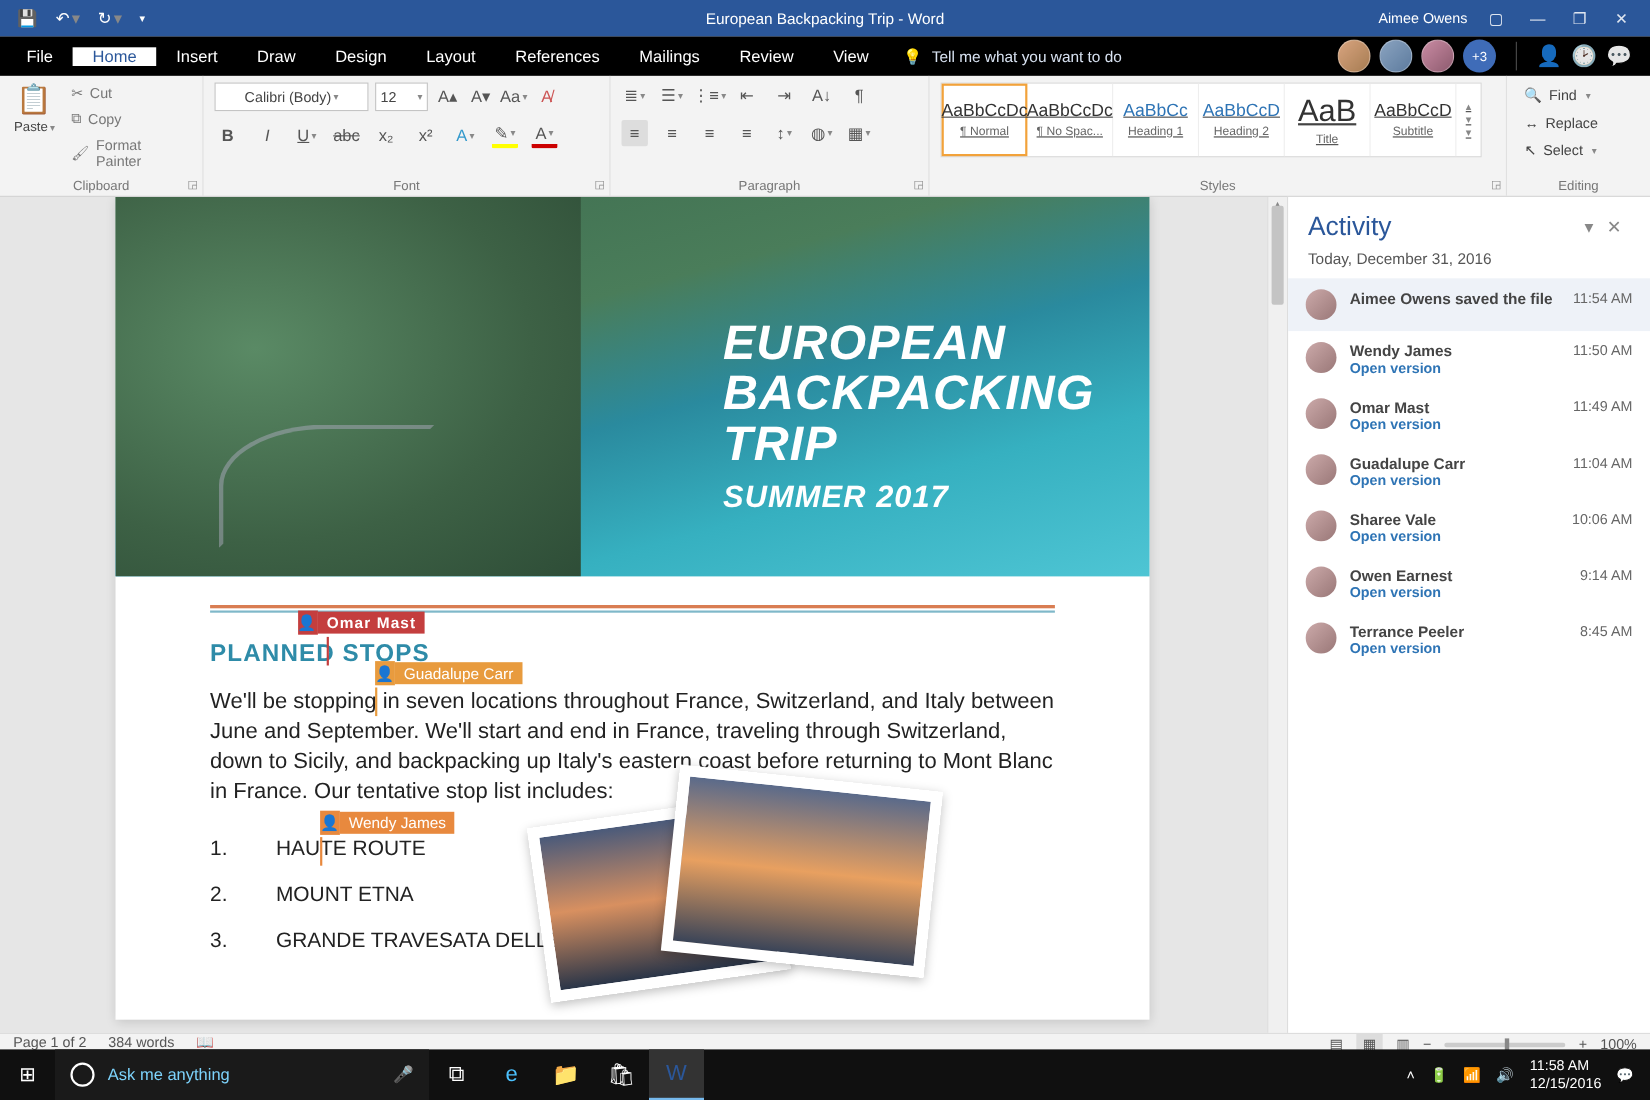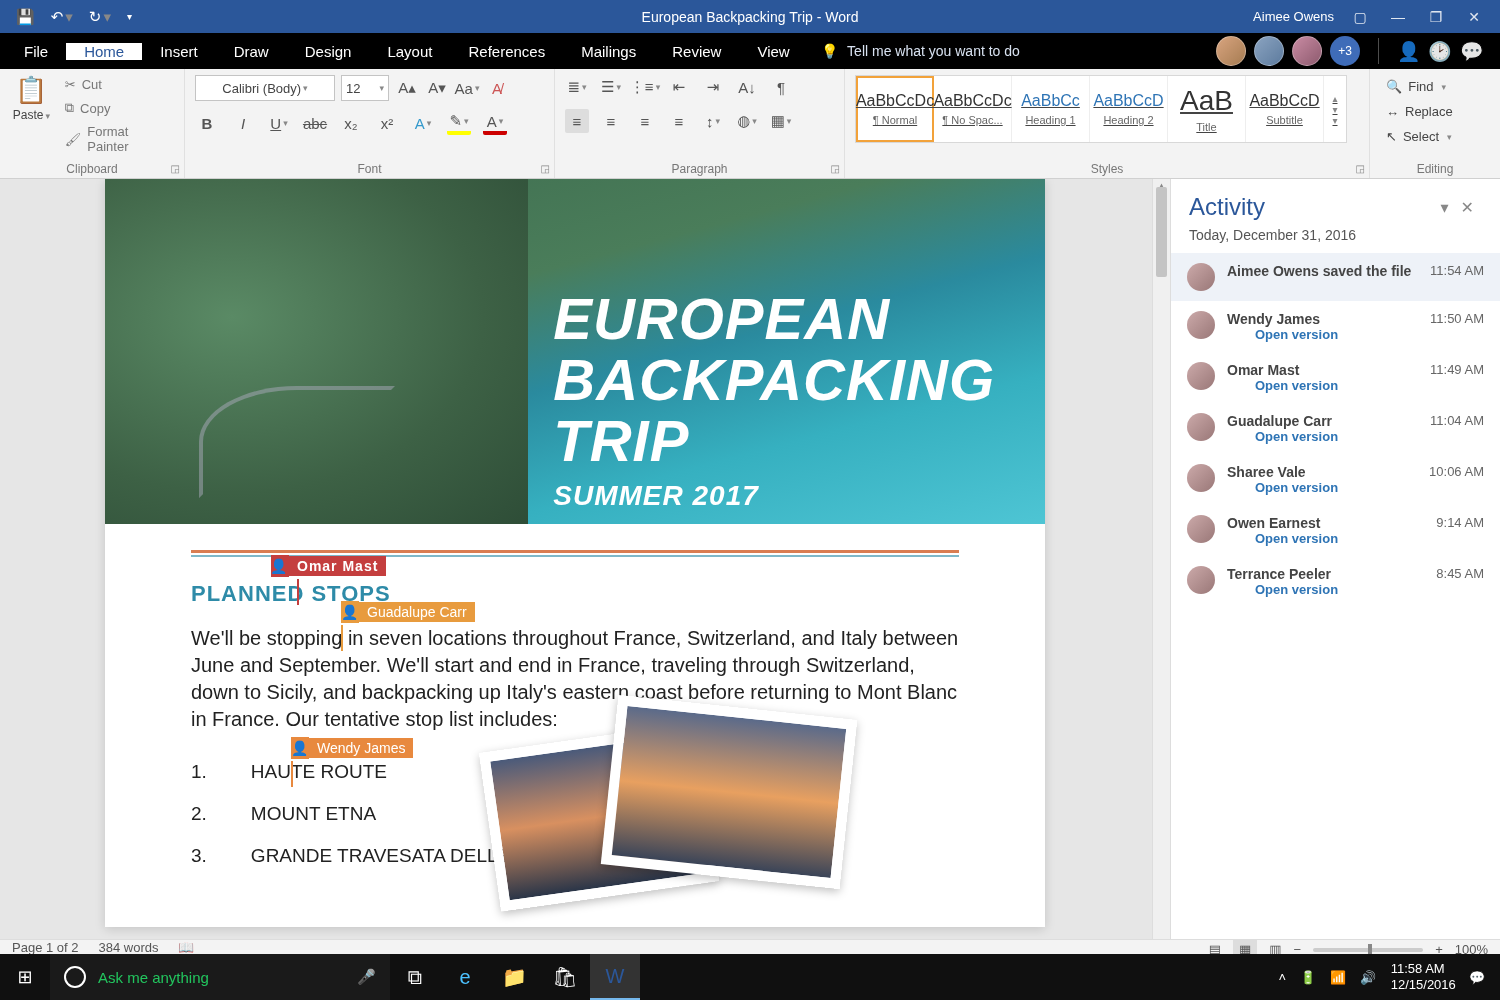--- a/index.html
+++ b/index.html
@@ -45,21 +45,21 @@
 .content-area{ position:absolute; top:179px; bottom:31px; left:0; right:0; display:flex; background:#e6e6e6;}
 .doc-scroll{ flex:1; overflow:hidden; position:relative;}
 .scrollbar-v{position:absolute; right:0; top:0; bottom:0; width:18px; background:#f0f0f0; border-left:1px solid #ddd;}
 .scrollbar-v .thumb{position:absolute; left:3px; right:3px; top:8px; height:90px; background:#c4c4c4; border-radius:2px;}
 .scrollbar-v .arrow{position:absolute; left:0;right:0; height:18px; text-align:center; font-size:11px; color:#888;}
 .page{ position:absolute; left:105px; top:0; width:940px; background:#fff; box-shadow:0 2px 10px rgba(0,0,0,.15); }
 .hero{ height:345px; background:linear-gradient(165deg,#3d6b4e 0%,#4a7d5a 35%,#2a8a9e 55%,#36b0c0 75%,#4ec5d4 100%); position:relative; overflow:hidden;}
 .hero::before{content:"";position:absolute;left:0;top:0;width:45%;height:100%;background:radial-gradient(ellipse at 30% 40%,#5a8a65 0%,#3d6145 60%,#2e4d37 100%);}
 .hero::after{content:"";position:absolute;left:10%;top:60%;width:20%;height:30%;border:4px solid #aab;border-color:#aab transparent transparent #aab;border-radius:50% 0 0 0;opacity:.5;}
 .hero-text{position:absolute; right:50px; top:110px; color:#fff; font-weight:800; letter-spacing:1px;}
-.hero-text h1{font-size:58px; line-height:1.05; font-style:italic;}
+.hero-text h1{font-size:44px; line-height:1.05; font-style:italic;}
 .hero-text h2{font-size:28px; font-style:italic; margin-top:8px; font-weight:700;}
 .divider{height:3px; background:#d97d52; margin:16px 0 2px;}
 .divider2{height:2px; background:#7fb8c9; margin-bottom:24px;}
 .doc-body{padding:10px 86px 40px;}
 .section-title{color:#2e8ba8; font-size:22px; font-weight:700; letter-spacing:1px; margin-bottom:18px; position:relative;}
 .para{font-size:20px; line-height:1.35; color:#222; margin-bottom:28px;}
 .stop-list{font-size:19px; color:#222;}
 .stop-list .row{display:flex; gap:44px; margin-bottom:20px;}
 .presence-flag{position:absolute; display:flex; align-items:center; font-size:14px; color:#fff;}
 .presence-flag .icon{width:18px;height:22px;display:flex;align-items:center;justify-content:center;}
@@ -69,27 +69,27 @@
 .photos{position:absolute; right:60px; bottom:-60px; width:410px; height:220px;}
 .photo{position:absolute; border:10px solid #fff; box-shadow:0 3px 10px rgba(0,0,0,.25); background:linear-gradient(180deg,#4a5a7a 0%,#d89060 50%,#2a3548 100%);}
 .activity-pane{ width:330px; background:#fff; border-left:1px solid #ddd; display:flex; flex-direction:column; }
 .act-head{ padding:14px 18px 6px; display:flex; align-items:center;}
 .act-title{font-size:24px; color:#2b579a; flex:1;}
 .act-sub{ padding:0 18px 10px; font-size:14px; color:#555;}
 .act-item{ display:flex; gap:12px; padding:10px 16px; align-items:flex-start;}
 .act-item.sel{background:#eef2f8;}
 .act-av{width:28px;height:28px;border-radius:50%;background:linear-gradient(135deg,#caa,#977);flex-shrink:0;}
 .act-main{flex:1; font-size:14px; color:#444;font-weight:bold;}
-.act-link{color:#2e74b5; font-size:13px; cursor:pointer;margin-left:28px;}
+.act-link{color:#2e74b5; font-size:13px; cursor:pointer;}
 .act-time{font-size:13px; color:#666;}
 .statusbar{position:absolute; bottom:35px; left:0; right:0; height:26px; background:#f3f3f3; border-top:1px solid #ddd; display:flex; align-items:flex-start; font-size:13px; color:#555; padding:0 12px;}
 .status-right{margin-left:auto; display:flex; align-items:center; gap:12px;}
 .taskbar{position:absolute; bottom:0; left:0; right:0; height:46px; background:#101010; display:flex; align-items:center; color:#fff;}
 .start{width:50px; text-align:center; font-size:18px;}
-.cortana{height:46px; background:#1a1a1a; display:flex; align-items:center; padding:0 14px; flex:0 0 340px; gap:12px; color:#22c55e; font-size:15px;}
+.cortana{height:46px; background:#1a1a1a; display:flex; align-items:center; padding:0 14px; flex:0 0 340px; gap:12px; color:#7dd3fc; font-size:15px;}
 .cortana-circle{width:22px;height:22px;border:2px solid #fff;border-radius:50%;}
 .tb-icon{width:50px;height:46px;display:flex;align-items:center;justify-content:center;font-size:20px;cursor:pointer;}
 .tb-icon.active{border-bottom:2px solid #76b9ed; background:#2a2a2a;}
 .tray{margin-left:auto;display:flex;align-items:center;gap:14px;padding-right:14px;font-size:13px;}
 .tray .clock{line-height:1.2;}
 .dd{font-size:9px;margin-left:2px;color:#888;}
 .zoom-slider{width:110px;height:4px;background:#ccc;position:relative;border-radius:2px;}
 .zoom-slider::after{content:"";position:absolute;left:50%;top:-4px;width:4px;height:12px;background:#888;}
 .ribbon-collapse{position:absolute; right:8px; bottom:6px; font-size:12px; color:#777; cursor:pointer;}
 </style>

